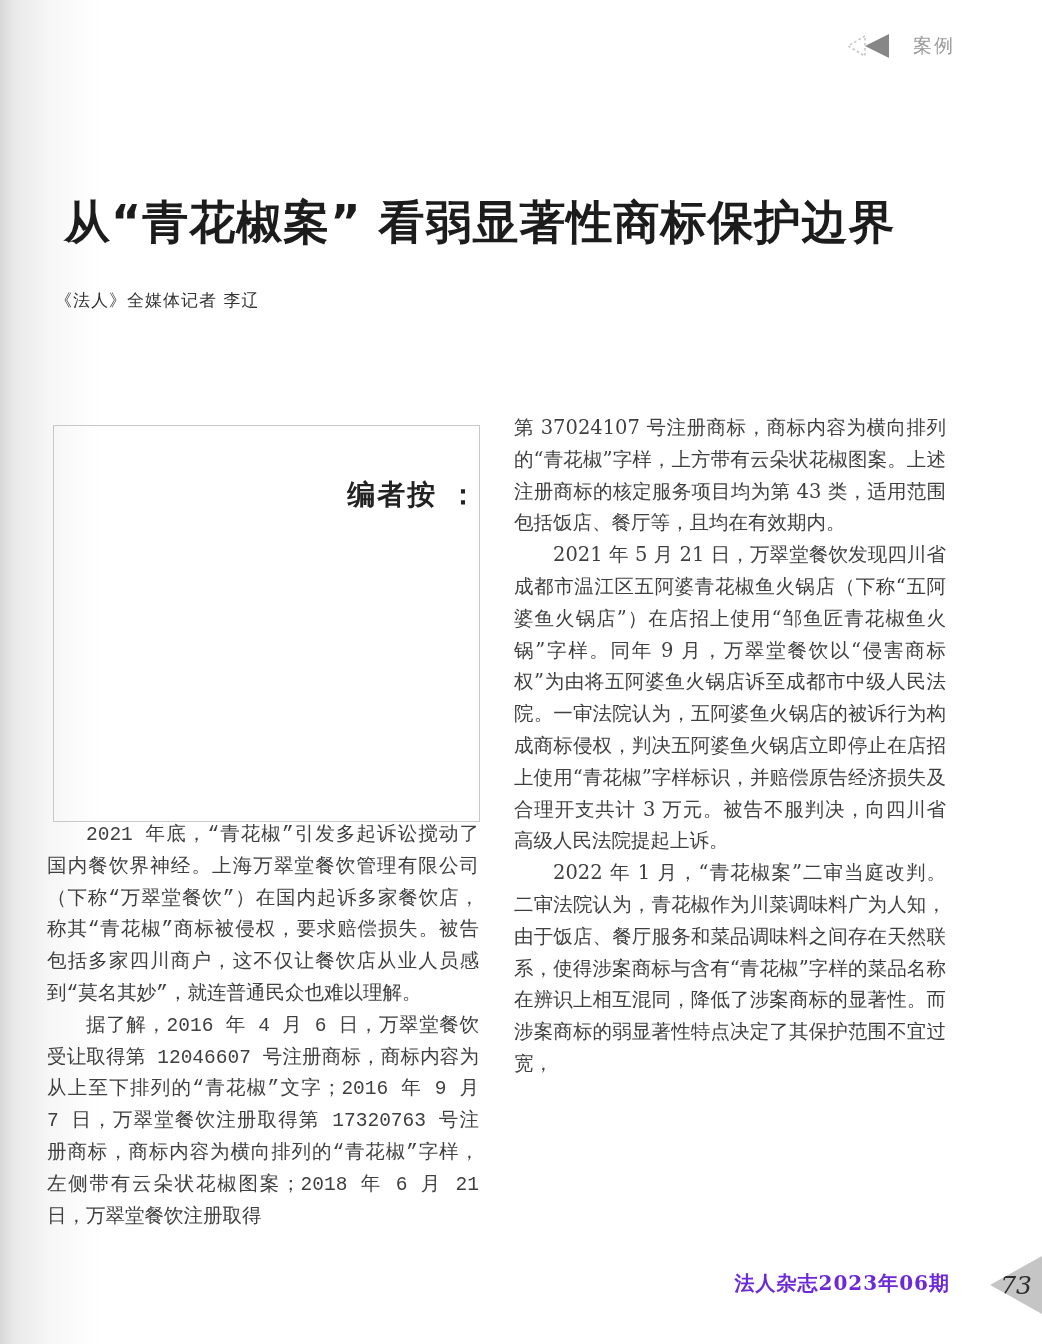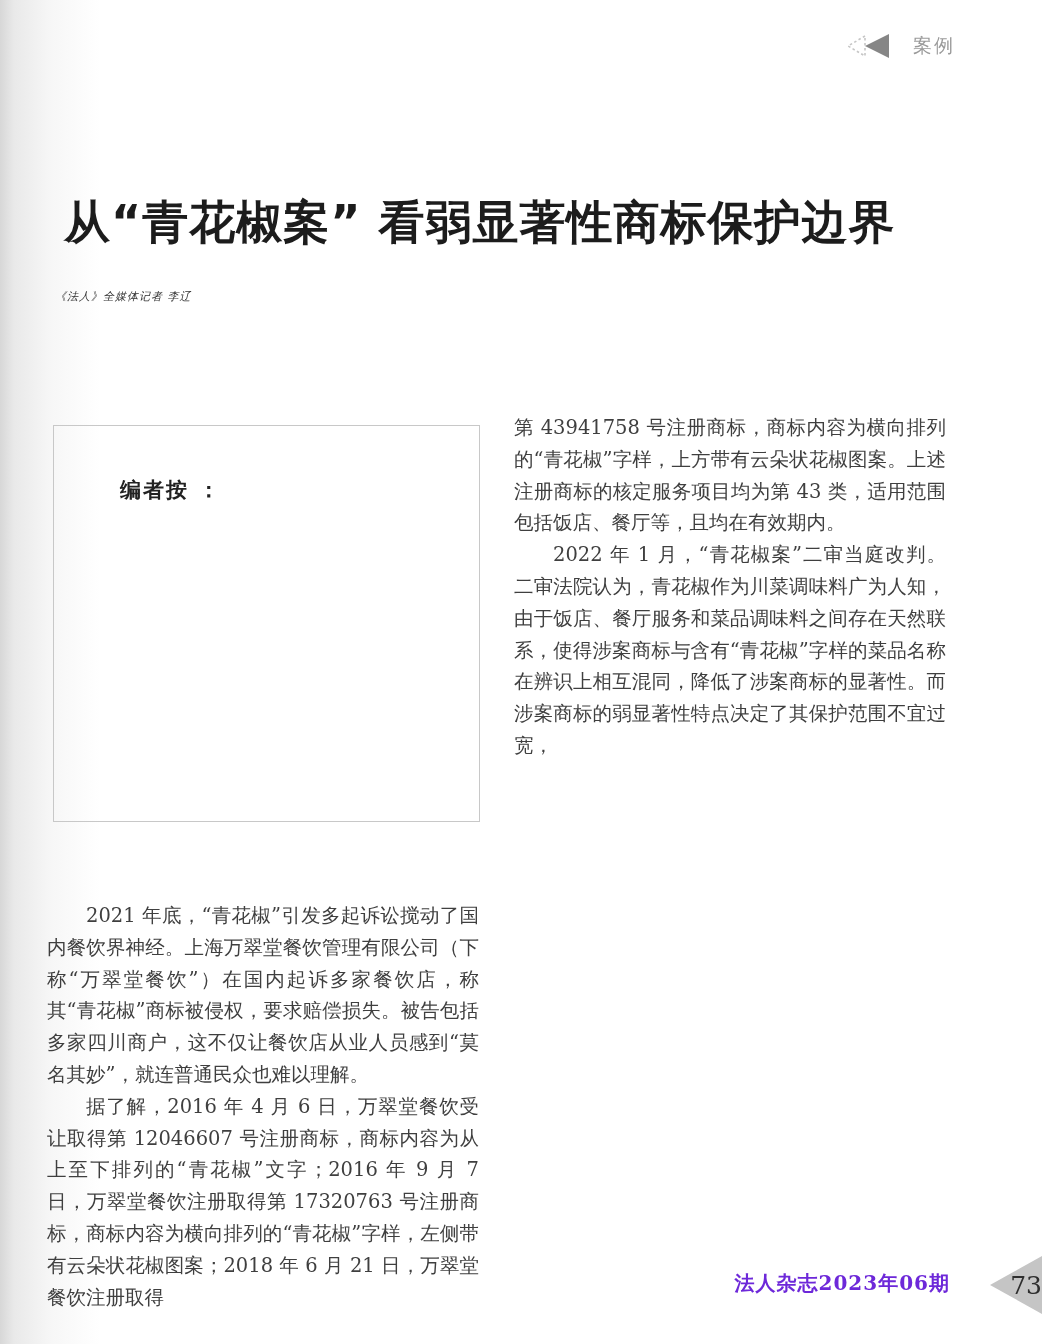--- a/index.html
+++ b/index.html
@@ -27,64 +27,65 @@
   h1.title{
     position:absolute;left:52px;top:182px;margin:12px;
     width:940px;
     font-family:"DejaVu Sans","Liberation Sans",sans-serif;
     font-size:46px;line-height:1.25;font-weight:700;
     color:#1c1c1c;letter-spacing:1px;white-space:nowrap;
   }
   .byline{
     position:absolute;left:55px;top:289px;
     font-family:"DejaVu Sans","Liberation Sans",sans-serif;
-    font-size:11px;color:#333333;letter-spacing:1px;font-style:italic;
+    font-size:17px;color:#333333;letter-spacing:1px;
   }
   .editor-box{
     position:absolute;left:53px;top:425px;
     width:427px;height:397px;
     border:1px solid #c8c8c8;
     box-sizing:border-box;
     background:transparent;
   }
   .editor-label{
     margin:50px 0 0 66px;
     font-family:"DejaVu Sans","Liberation Sans",sans-serif;
-    font-size:21px;font-weight:700;color:#222222;letter-spacing:2px;
+    font-size:28px;font-weight:700;color:#222222;letter-spacing:2px;text-align:right;
   }
   .editor-body{
     margin:12px 33px 0 31px;
     font-size:18.5px;line-height:31.7px;
     font-style:italic;
     color:#3a3a3a;
     text-align:justify;text-justify:inter-ideograph;word-break:break-all;
     text-indent:2em;
   }
   .col{
     position:absolute;width:432px;
     font-size:19.5px;line-height:31.8px;color:#3f3f3f;
     text-align:justify;text-justify:inter-ideograph;word-break:break-all;
   }
   .col p{margin:0;text-indent:2em;}
   .col p.no-indent{text-indent:0;}
-  .col-left{left:47px;top:900px;}
+  .col-left{left:47px;top:820px;font-family:Liberation Mono, monospace;}
   .col-right{left:514px;top:412px;}
   .footer-journal{
     position:absolute;top:1270px;right:92px;
     font-size:20px;font-weight:700;color:#6d28d9;letter-spacing:1px;
   }
   .page-tri{
     position:absolute;right:0;top:1256px;width:52px;height:58px;
     background:#c5c5c5;
     clip-path:polygon(0% 50%,100% 0%,100% 100%);
   }
   .page-tri span{
-    position:absolute;right:0;top:50%;transform:translateY(-50%);
+    position:absolute;right:10px;top:50%;transform:translateY(-50%);
     font-size:25px;color:#2e2e2e;font-weight:400;
     font-family:"DejaVu Serif","Liberation Serif",serif;
+    font-style:italic;
   }
 </style>
 </head>
 <body>
 
 <div class="page">
 
   <div class="left-shade"></div>
 
   <div class="cat">
@@ -102,21 +103,22 @@
   <section class="editor-box">
     <div class="editor-label">编者按 ：</div>
   </section>
 
   <div class="col col-left">
     <p>2021 年底，“青花椒”引发多起诉讼搅动了国内餐饮界神经。上海万翠堂餐饮管理有限公司（下称“万翠堂餐饮”）在国内起诉多家餐饮店，称其“青花椒”商标被侵权，要求赔偿损失。被告包括多家四川商户，这不仅让餐饮店从业人员感到“莫名其妙”，就连普通民众也难以理解。</p>
     <p>据了解，2016 年 4 月 6 日，万翠堂餐饮受让取得第 12046607 号注册商标，商标内容为从上至下排列的“青花椒”文字；2016 年 9 月 7 日，万翠堂餐饮注册取得第 17320763 号注册商标，商标内容为横向排列的“青花椒”字样，左侧带有云朵状花椒图案；2018 年 6 月 21 日，万翠堂餐饮注册取得</p>
   </div>
 
   <div class="col col-right">
-    <p class="no-indent">第 43941758 号注册商标，商标内容为横向排列的“青花椒”字样，上方带有云朵状花椒图案。上述注册商标的核定服务项目均为第 43 类，适用范围包括饭店、餐厅等，且均在有效期内。</p>
+    <p class="no-indent">第 37024107 号注册商标，商标内容为横向排列的“青花椒”字样，上方带有云朵状花椒图案。上述注册商标的核定服务项目均为第 43 类，适用范围包括饭店、餐厅等，且均在有效期内。</p>
+    <p>2021 年 5 月 21 日，万翠堂餐饮发现四川省成都市温江区五阿婆青花椒鱼火锅店（下称“五阿婆鱼火锅店”）在店招上使用“邹鱼匠青花椒鱼火锅”字样。同年 9 月，万翠堂餐饮以“侵害商标权”为由将五阿婆鱼火锅店诉至成都市中级人民法院。一审法院认为，五阿婆鱼火锅店的被诉行为构成商标侵权，判决五阿婆鱼火锅店立即停止在店招上使用“青花椒”字样标识，并赔偿原告经济损失及合理开支共计 3 万元。被告不服判决，向四川省高级人民法院提起上诉。</p>
     <p>2022 年 1 月，“青花椒案”二审当庭改判。二审法院认为，青花椒作为川菜调味料广为人知，由于饭店、餐厅服务和菜品调味料之间存在天然联系，使得涉案商标与含有“青花椒”字样的菜品名称在辨识上相互混同，降低了涉案商标的显著性。而涉案商标的弱显著性特点决定了其保护范围不宜过宽，</p>
   </div>
 
   <div class="footer-journal">法人杂志2023年06期</div>
 
   <div class="page-tri">
     <span>73</span>
   </div>
 
 </div>

